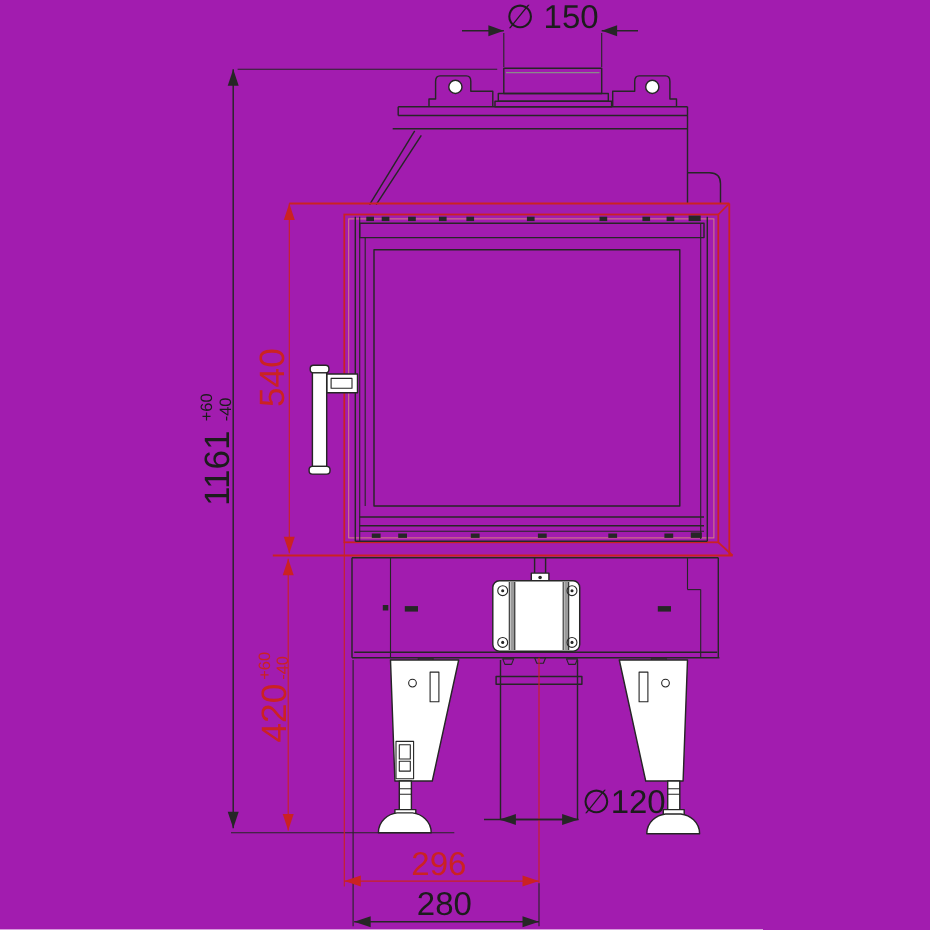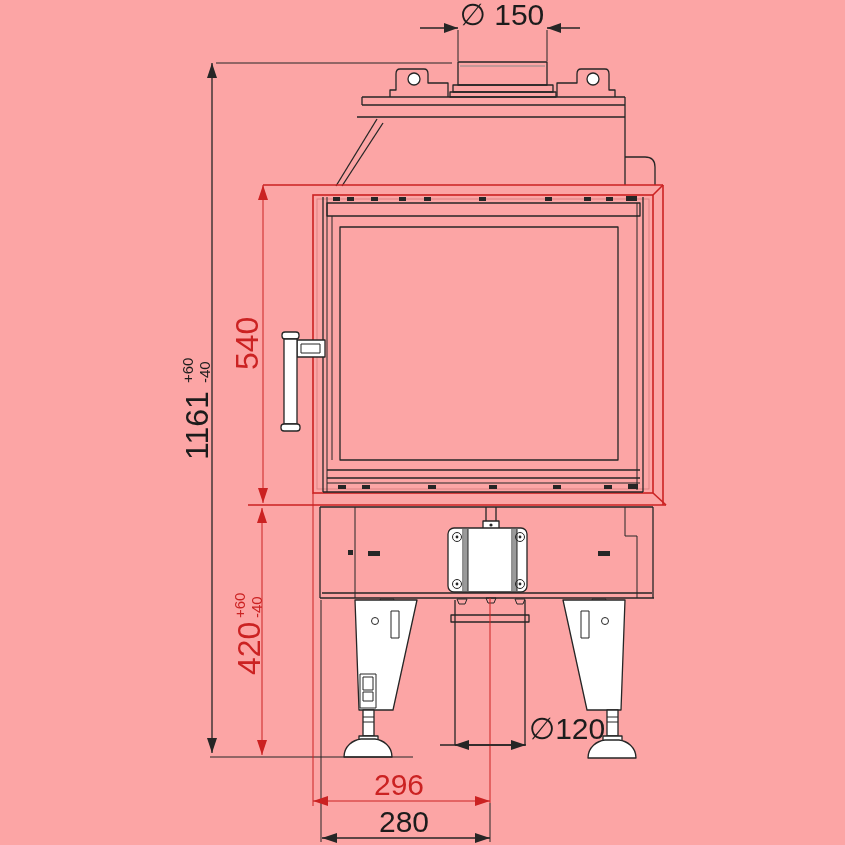--- a/index.html
+++ b/index.html
@@ -1,16 +1,16 @@
 <!DOCTYPE html>
 <html><head>
 <meta charset="utf-8">
 <style>
   html,body{margin:0;padding:0;background:#fff;}
-  .stage{position:relative;width:845px;height:845px;background:#fca5a5;overflow:hidden;
+  .stage{position:relative;width:845px;height:845px;background:#a21caf;overflow:hidden;
          font-family:"Liberation Sans", sans-serif;}
   svg{display:block}
   .k  {stroke:#262626;fill:none;stroke-width:1.3;stroke-linejoin:round;stroke-linecap:butt;}
   .k1 {stroke:#262626;fill:none;stroke-width:1;stroke-linejoin:round;}
   .kg {stroke:#8a8a8a;fill:none;stroke-width:1;}
   .kw {stroke:#262626;fill:#ffffff;stroke-width:1.3;stroke-linejoin:round;}
   .kf {fill:#262626;stroke:none;}
   .r  {stroke:#cb2222;fill:none;stroke-width:1.6;}
   .r1 {stroke:#cb2222;fill:none;stroke-width:1;}
   .rt {stroke:#d98080;fill:none;stroke-width:.9;}

